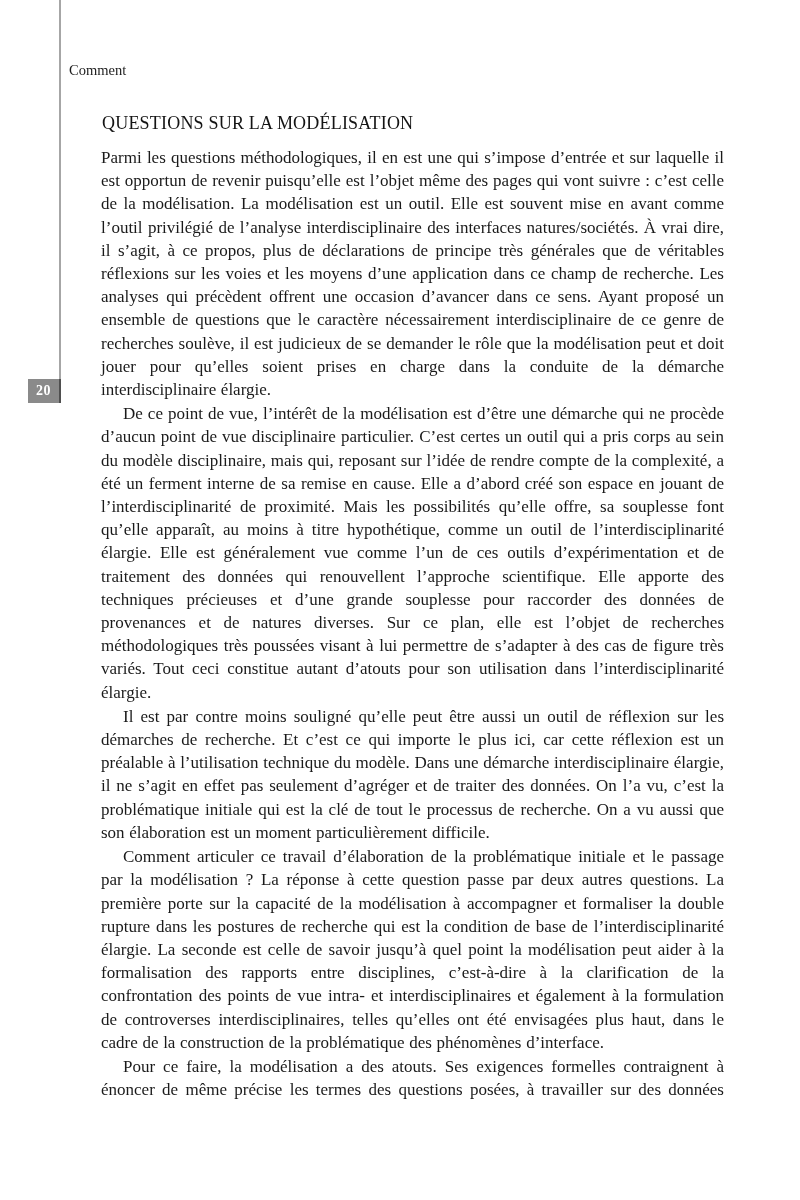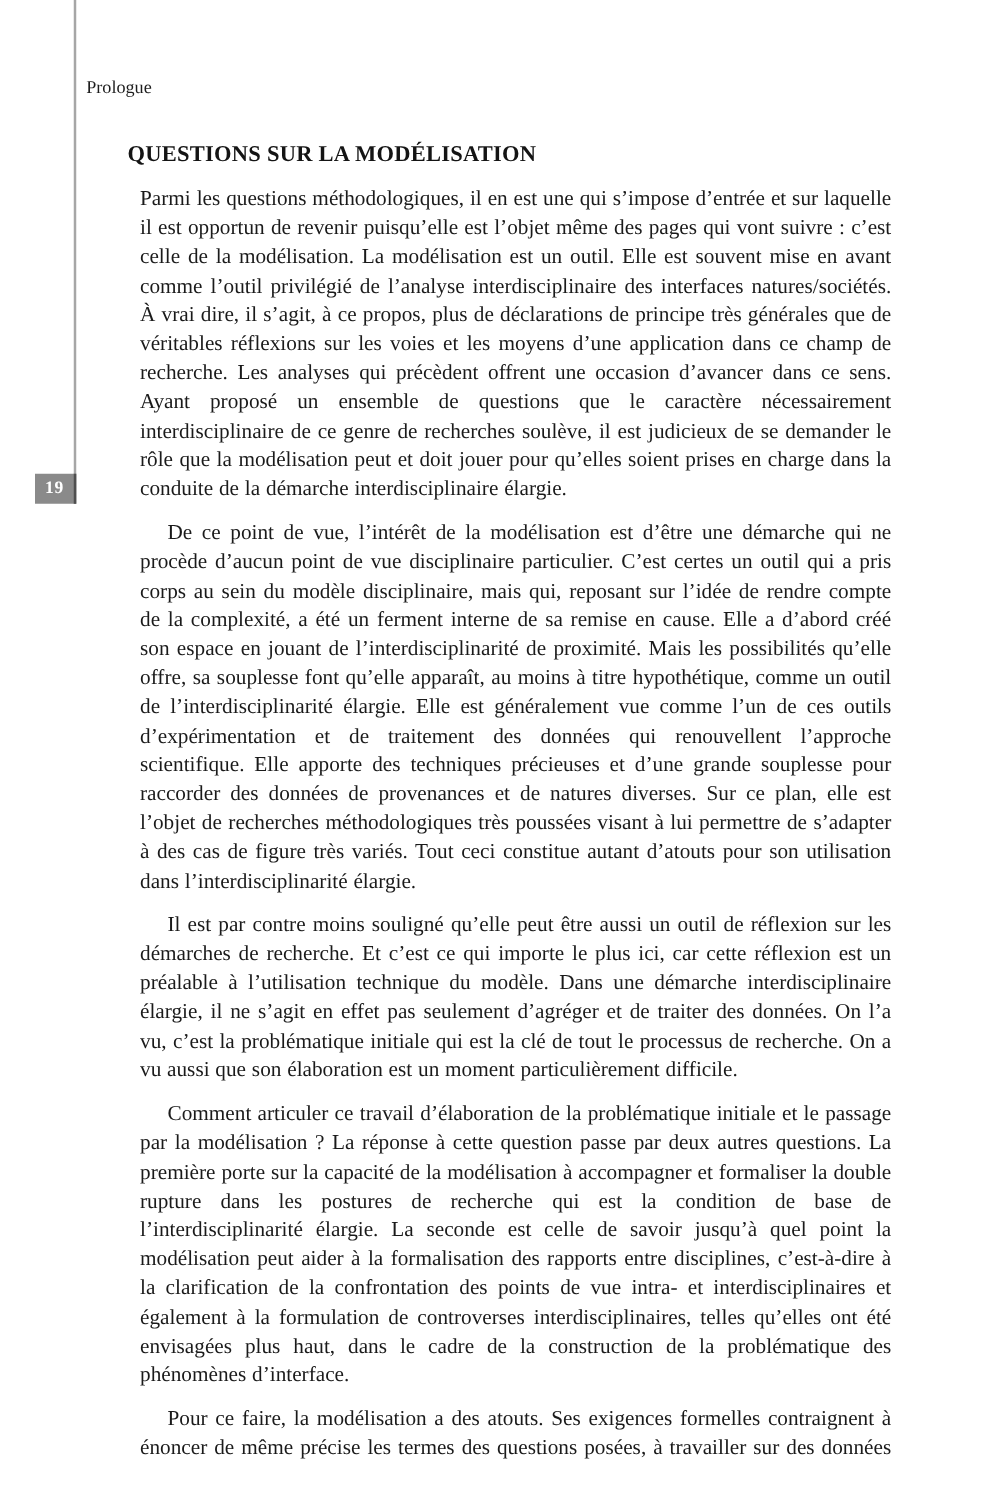--- a/index.html
+++ b/index.html
@@ -36,47 +36,47 @@
     color: #1c1c1c;
   }
   .content {
     position: absolute;
     left: 100px; top: 111px;
     width: 625px;
     color: #1a1a1a;
   }
   .heading {
     font-size: 18px;
-    font-weight: bold;
+    font-weight: normal;
     letter-spacing: 0.2px;
     line-height: 24px;
     margin: 0 0 11px 2px;
     color: #141414;
   }
   .content p {
-    margin: 12px;
+    margin: 1px;
     font-size: 17px;
     line-height: 23.2px;
     text-align: justify;
     text-indent: 22px;
     hyphens: auto;
     -webkit-hyphens: auto;
     word-spacing: 0.4px;
   }
   .content p.no-indent { text-indent: 0; }
   .content p.continues { text-align-last: justify; }
 </style>
 </head>
 <body>
 
 <div class="margin-rule"></div>
 
-<div class="page-badge">19</div>
+<div class="page-badge">20</div>
 
-<div class="running-header">Prologue</div>
+<div class="running-header">Comment</div>
 
 <div class="content">
   <h1 class="heading">QUESTIONS SUR LA MODÉLISATION</h1>
 
   <p class="no-indent">Parmi les questions méthodologiques, il en est une qui s’impose d’entrée et sur laquelle il est opportun de revenir puisqu’elle est l’objet même des pages qui vont suivre : c’est celle de la modélisation. La modélisation est un outil. Elle est souvent mise en avant comme l’outil privilégié de l’analyse interdisciplinaire des interfaces natures/sociétés. À vrai dire, il s’agit, à ce propos, plus de déclarations de principe très générales que de véritables réflexions sur les voies et les moyens d’une application dans ce champ de recherche. Les analyses qui précèdent offrent une occasion d’avancer dans ce sens. Ayant proposé un ensemble de questions que le caractère nécessairement interdisciplinaire de ce genre de recherches soulève, il est judicieux de se demander le rôle que la modélisation peut et doit jouer pour qu’elles soient prises en charge dans la conduite de la démarche interdisciplinaire élargie.</p>
 
   <p>De ce point de vue, l’intérêt de la modélisation est d’être une démarche qui ne procède d’aucun point de vue disciplinaire particulier. C’est certes un outil qui a pris corps au sein du modèle disciplinaire, mais qui, reposant sur l’idée de rendre compte de la complexité, a été un ferment interne de sa remise en cause. Elle a d’abord créé son espace en jouant de l’interdisciplinarité de proximité. Mais les possibilités qu’elle offre, sa souplesse font qu’elle apparaît, au moins à titre hypothétique, comme un outil de l’interdisciplinarité élargie. Elle est généralement vue comme l’un de ces outils d’expérimentation et de traitement des données qui renouvellent l’approche scientifique. Elle apporte des techniques précieuses et d’une grande souplesse pour raccorder des données de provenances et de natures diverses. Sur ce plan, elle est l’objet de recherches méthodologiques très poussées visant à lui permettre de s’adapter à des cas de figure très variés. Tout ceci constitue autant d’atouts pour son utilisation dans l’interdisciplinarité élargie.</p>
 
   <p>Il est par contre moins souligné qu’elle peut être aussi un outil de réflexion sur les démarches de recherche. Et c’est ce qui importe le plus ici, car cette réflexion est un préalable à l’utilisation technique du modèle. Dans une démarche interdisciplinaire élargie, il ne s’agit en effet pas seulement d’agréger et de traiter des données. On l’a vu, c’est la problématique initiale qui est la clé de tout le processus de recherche. On a vu aussi que son élaboration est un moment particulièrement difficile.</p>
 

